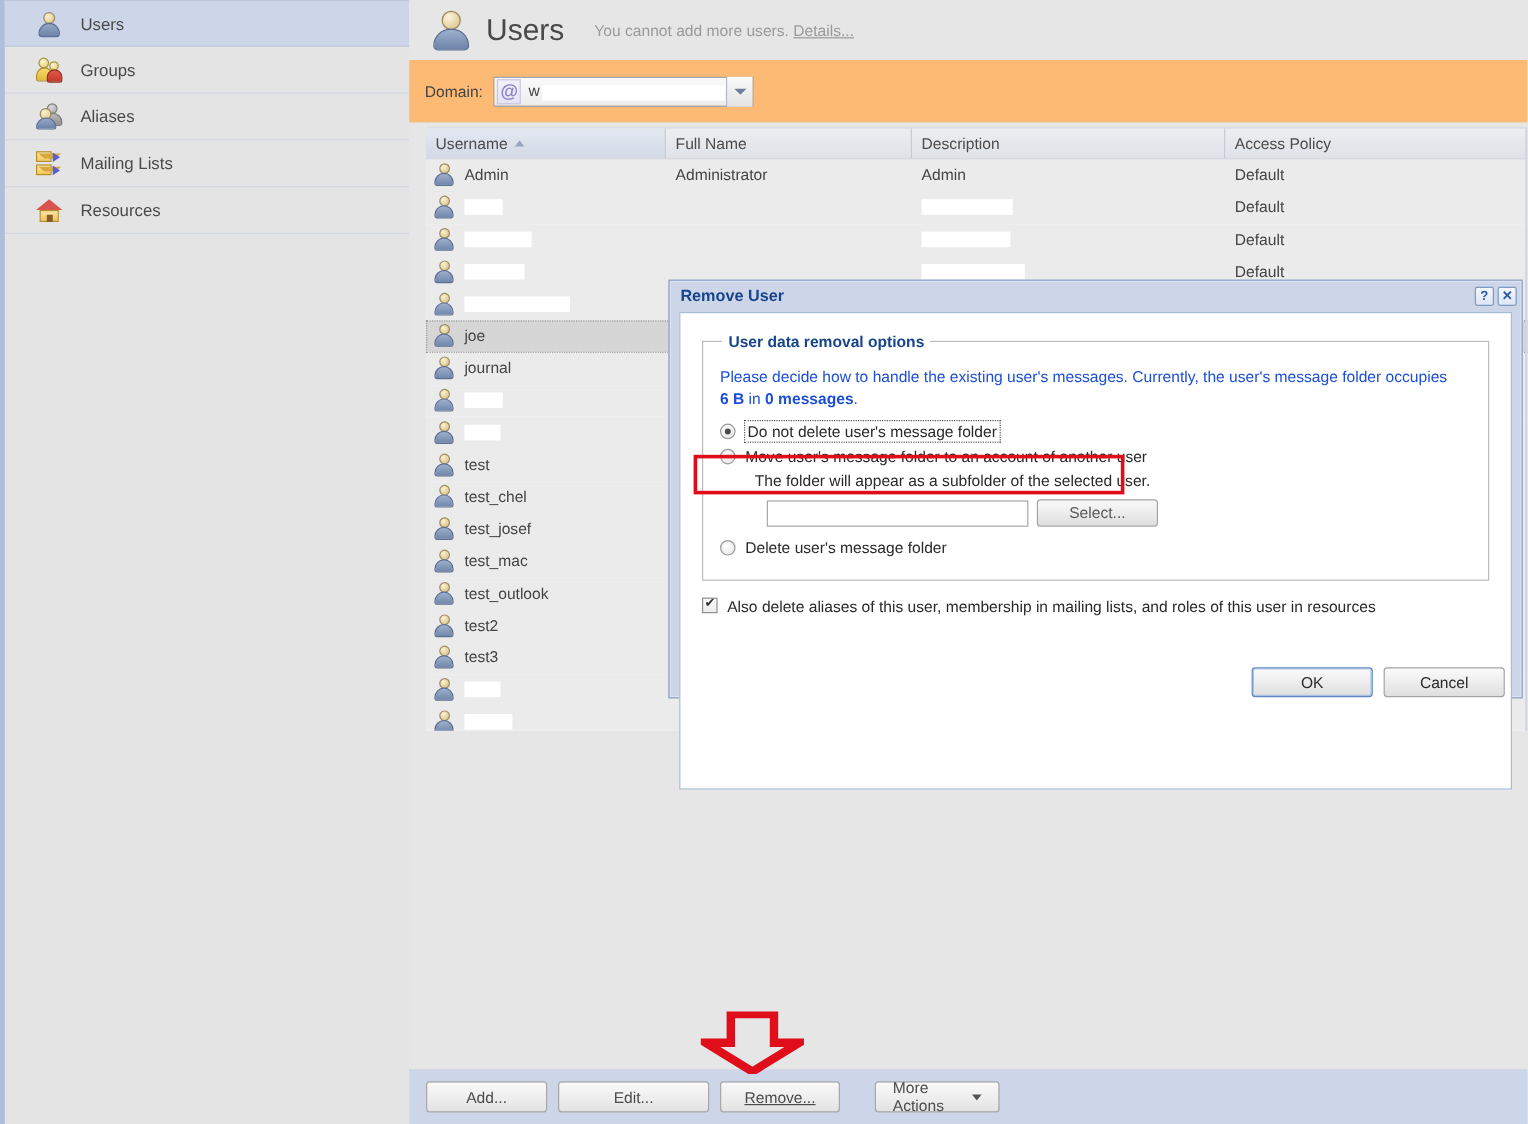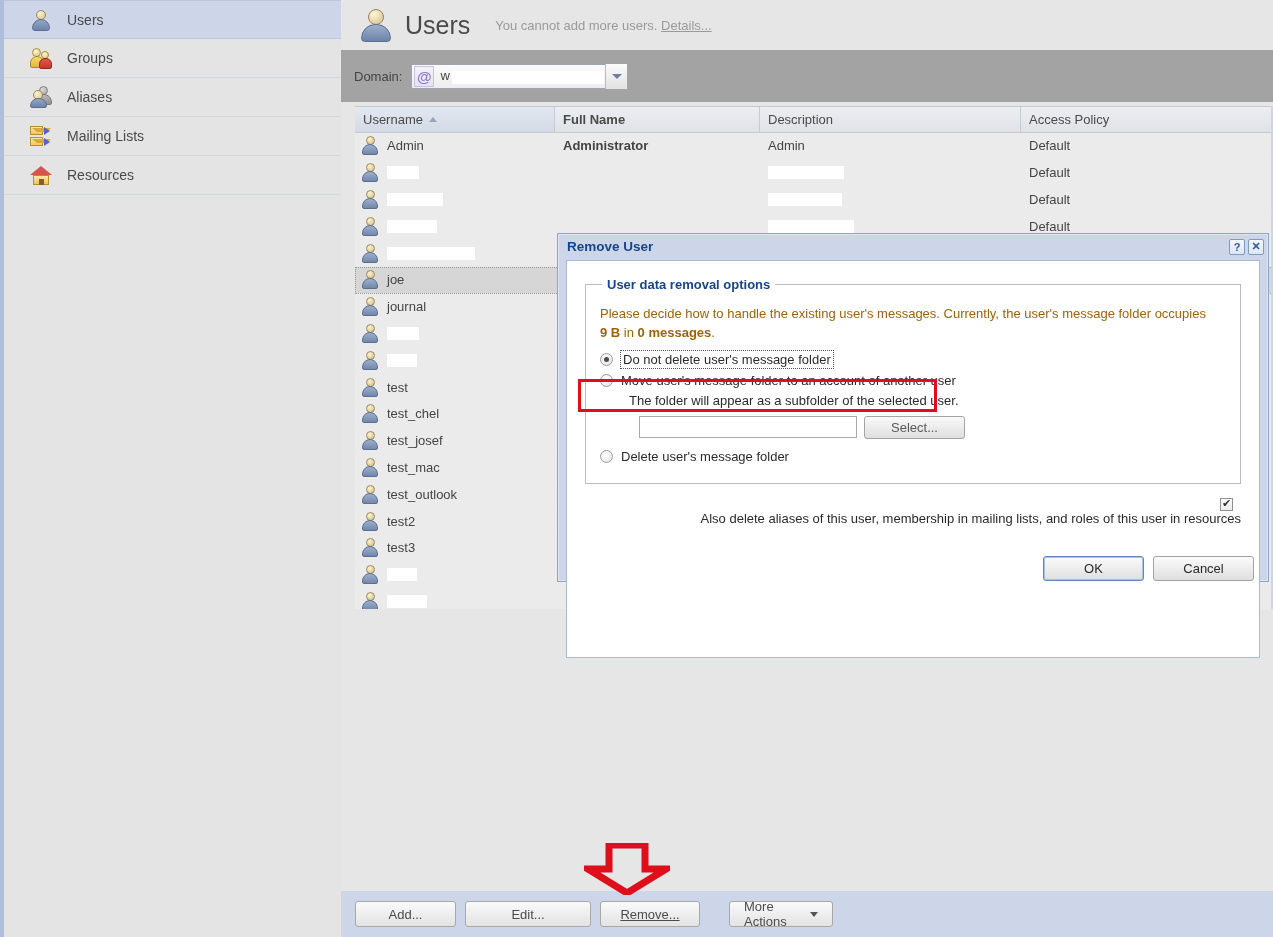--- a/index.html
+++ b/index.html
@@ -125,21 +125,21 @@
   #page-header .big-icon .body {
     position:absolute; left:2px; top:16px; width:30px;height:18px;border-radius:15px 15px 4px 4px;
     background: linear-gradient(#9db0cc,#6d83a8); border:1px solid #5c6f92; box-sizing:border-box;}
   #page-title { font-size: 25px; color: #4a4a4a; font-weight: normal; }
   #header-note { margin-left: 25px; font-size: 13px; color: #9a9a9a; }
   #header-note a { color: #9a9a9a; text-decoration: underline; }
 
   #domain-bar {
     position: absolute; left: 0; top: 50px;
     width: 932px; height: 52px;
-    background: #a3a3a3;
+    background: #fdba74;
     display: flex; align-items: center;
     padding-left: 13px;
     box-sizing: border-box;
   }
   #domain-label { font-size: 13px; color: #444; margin-right: 9px; }
   #domain-select {
     width: 217px; height: 25px;
     background: linear-gradient(#fbfbfb,#ededed);
     border: 1px solid #9fa6b3;
     display: flex; align-items: center;
@@ -196,21 +196,21 @@
     box-sizing: border-box;
     height: 25px;
   }
   #table-head .th.sorted { background: linear-gradient(#e3e8f0,#d3dae6); }
   .sort-arrow {
     margin-left: 6px; width:0;height:0;
     border-left:4px solid transparent;border-right:4px solid transparent;
     border-bottom:5px solid #97a5bb;
   }
   .col-user { width: 200px; }
-  .col-full { width: 205px; font-weight: bold; }
+  .col-full { width: 205px; }
   .col-desc { width: 261px; }
   .col-acc  { width: 252px; border-right: none !important; }
 
   .trow {
     display: flex; height: 26.8px; align-items: center;
     border-bottom: 1px solid #eaeaea;
     background: #ebebeb;
     box-sizing: border-box;
   }
   .trow.selected { background: #d6d6d6; outline: 1px dotted #9a9a9a; outline-offset: -1px; }
@@ -310,21 +310,21 @@
 
   fieldset#fs {
     margin: 0; padding: 12px 14px 14px 14px;
     border: 1px solid #bcbcbc;
     box-sizing: border-box;
   }
   fieldset#fs legend {
     font-size: 13px; font-weight: bold; color: #16458c;
     padding: 0 5px; margin-left: 2px;
   }
-  #fs-desc { font-size: 13px; color: #a16207; line-height: 19px; margin-bottom: 9px; }
+  #fs-desc { font-size: 13px; color: #1d4ed8; line-height: 19px; margin-bottom: 9px; }
   #fs-desc b { font-weight: bold; }
 
   .radio-row { display: flex; align-items: center; margin-bottom: 5px; position: relative; }
   .radio {
     width: 13px; height: 13px; border-radius: 50%;
     background: radial-gradient(circle at 40% 35%, #ffffff, #e2e2e2);
     border: 1px solid #9b9b9b;
     box-sizing: border-box;
     flex: 0 0 13px;
     margin-right: 8px;
@@ -340,21 +340,21 @@
   #highlight-box {
     position: absolute;
     left: 578px; top: 379px;
     width: 359px; height: 33px;
     border: 3px solid #e00d1a;
     box-sizing: border-box;
     pointer-events: none;
   }
 
   #subnote { font-size: 13px; color:#2a2a2a; margin: 3px 0 8px 29px; }
-  #folder-row { display: flex; align-items: flex-start; margin: 0 0 10px 39px; }
+  #folder-row { display: flex; align-items: flex-end; margin: 0 0 10px 39px; }
   #folder-input {
     width: 218px; height: 22px;
     background: #fff;
     border: 1px solid #a9a9a9;
     box-sizing: border-box;
     font-size: 13px;
     padding-left: 4px;
     color:#2a2a2a;
     font-family: "Liberation Sans", sans-serif;
   }
@@ -363,21 +363,21 @@
     width: 101px; height: 23px;
     background: linear-gradient(#fafafa,#dedede);
     border: 1px solid #a4a4a4;
     border-radius: 3px;
     font-size: 13px; color: #5a5a5a;
     display:flex;align-items:center;justify-content:center;
     box-sizing:border-box;
     font-family: "Liberation Sans", sans-serif;
   }
 
-  #also-row { display: flex; align-items: flex-end; margin-top: 14px; flex-direction: column; }
+  #also-row { display: flex; align-items: flex-start; margin-top: 14px; }
   .checkbox {
     width: 13px; height: 13px;
     background: linear-gradient(#fdfdfd,#ececec);
     border: 1px solid #8f8f8f;
     box-sizing: border-box;
     margin-right: 8px;
     flex: 0 0 13px;
     position: relative;
   }
   .checkbox.checked::after {
@@ -762,21 +762,21 @@
     </div>
 
     <div id="dialog-body">
 
 
       <fieldset id="fs">
         <legend>User data removal options</legend>
 
         <div id="fs-desc">
           <span>Please decide how to handle the existing user's messages. Currently, the user's message folder occupies</span><br>
-          <b>9 B</b><span> in </span><b>0 messages</b><span>.</span>
+          <b>6 B</b><span> in </span><b>0 messages</b><span>.</span>
         </div>
 
         <div class="radio-row">
           <span class="radio checked"></span>
           <span class="radio-label focus">Do not delete user's message folder</span>
         </div>
 
         <div class="radio-row">
           <span class="radio"></span>
           <span class="radio-label">Move user's message folder to an account of another user</span>

